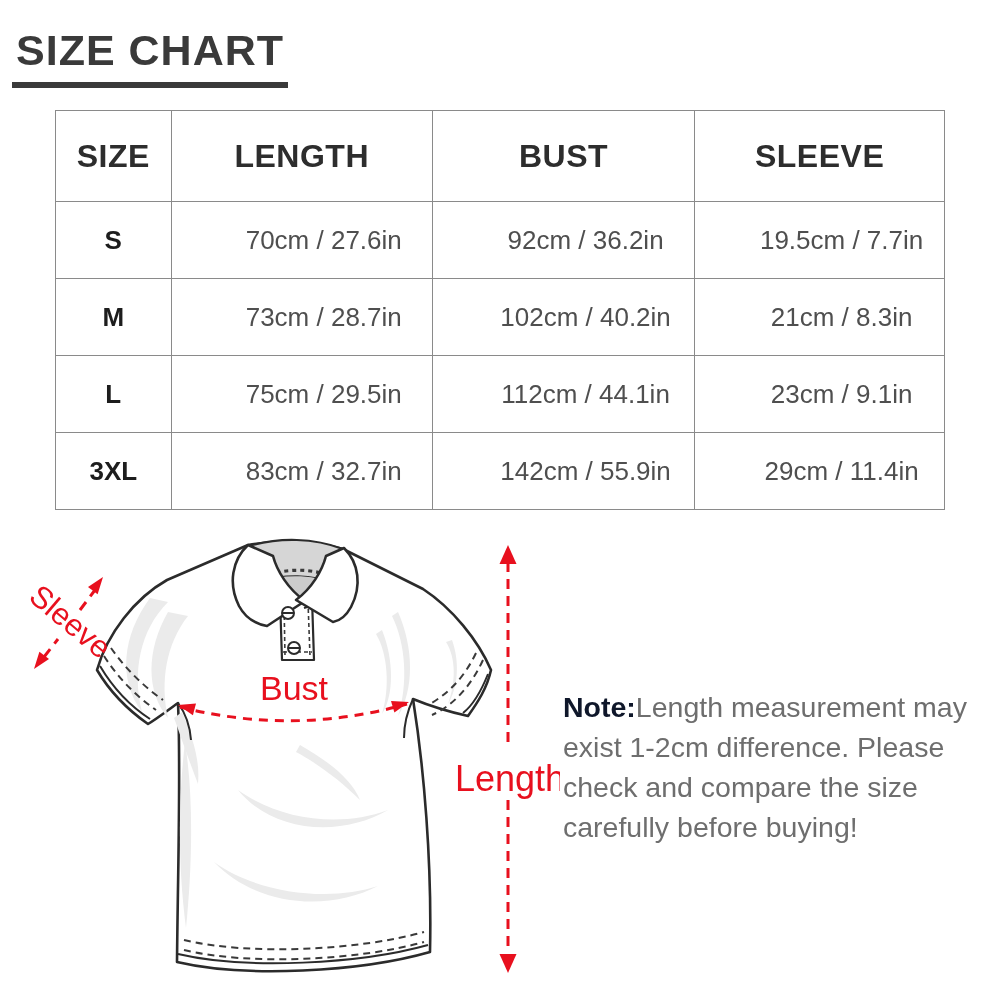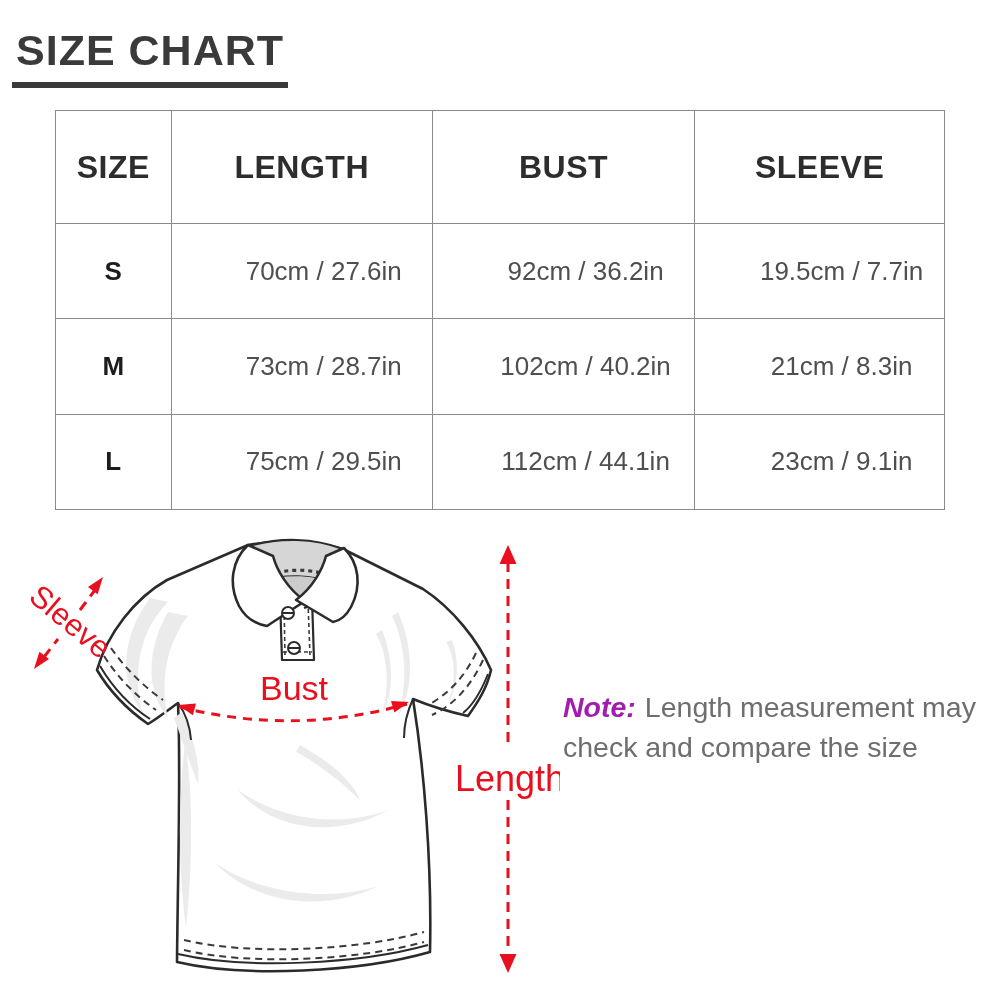--- a/index.html
+++ b/index.html
@@ -29,21 +29,21 @@
   .stitch{fill:none;stroke:#3a3a3a;stroke-width:2;stroke-dasharray:7 5;}
   .stitch-fine{fill:none;stroke:#3a3a3a;stroke-width:1.6;stroke-dasharray:4 3;}
   .shade{fill:#ebebeb;stroke:none;}
   .red-dash{fill:none;stroke:var(--accent,#e8101e);stroke-width:3;stroke-dasharray:10 7;}
   .red-head{fill:var(--accent,#e8101e);stroke:none;}
   text.red-label{fill:var(--accent,#e8101e);font-family:"Liberation Sans",sans-serif;}
 
   
   .note{position:absolute;left:563px;top:687px;width:420px;}
   .note .line{white-space:nowrap;font-size:28.5px;line-height:40px;color:#6e6e6e;}
-  .note .note-label{font-weight:bold;color:#a21caf;margin-right:9px;font-style:italic;}
+  .note .note-label{font-weight:bold;color:#0f172a;}
 </style>
 </head>
 <body>
 
 <div class="canvas">
 
   <div class="title-wrap">
     <div class="title">SIZE CHART</div>
   </div>
 
@@ -71,20 +71,26 @@
       <td class="size-cell">M</td>
       <td class="val-cell">73cm / 28.7in</td>
       <td class="val-cell">102cm / 40.2in</td>
       <td class="val-cell">21cm / 8.3in</td>
     </tr>
     <tr>
       <td class="size-cell">L</td>
       <td class="val-cell">75cm / 29.5in</td>
       <td class="val-cell">112cm / 44.1in</td>
       <td class="val-cell">23cm / 9.1in</td>
+    </tr>
+    <tr>
+      <td class="size-cell">3XL</td>
+      <td class="val-cell">83cm / 32.7in</td>
+      <td class="val-cell">142cm / 55.9in</td>
+      <td class="val-cell">29cm / 11.4in</td>
     </tr>
   </tbody>
     </table>
 
   <svg class="diagram" viewBox="0 520 560 480">
 
     <path class="outline" d="
       M248,545 L167,580
       C135,598 107,634 97,670
       C110,692 128,710 148,724
@@ -163,16 +169,18 @@
 
     <text class="red-label" x="70" y="632" font-size="31" text-anchor="middle" transform="rotate(40 70 622)">Sleeve</text>
     <text class="red-label" x="294" y="700" font-size="34" text-anchor="middle">Bust</text>
     <text class="red-label" x="510" y="791" font-size="36" text-anchor="middle">Length</text>
   </svg>
 
   <div class="note">
     <div class="line">
       <span class="note-label">Note:</span><span>Length measurement may</span>
     </div>
+    <div class="line">exist 1-2cm difference. Please</div>
     <div class="line">check and compare the size</div>
+    <div class="line">carefully before buying!</div>
   </div>
 
 </div>
 
 </body></html>

